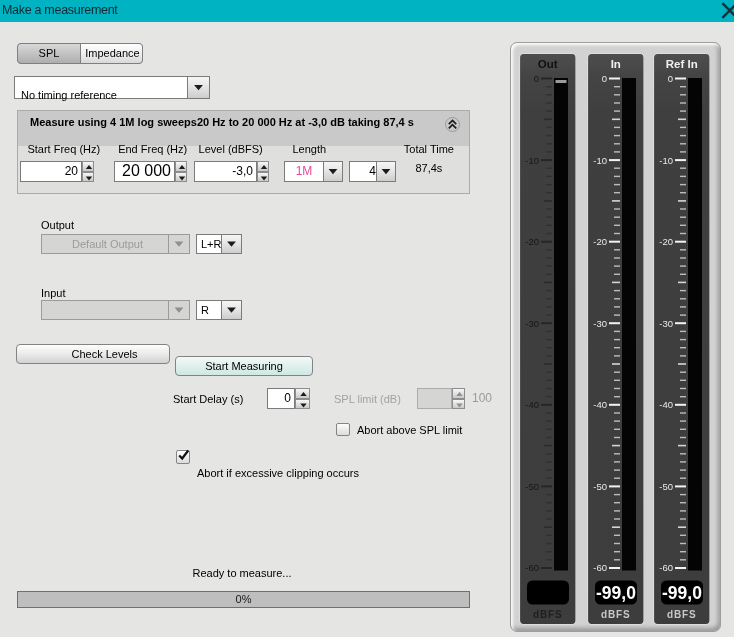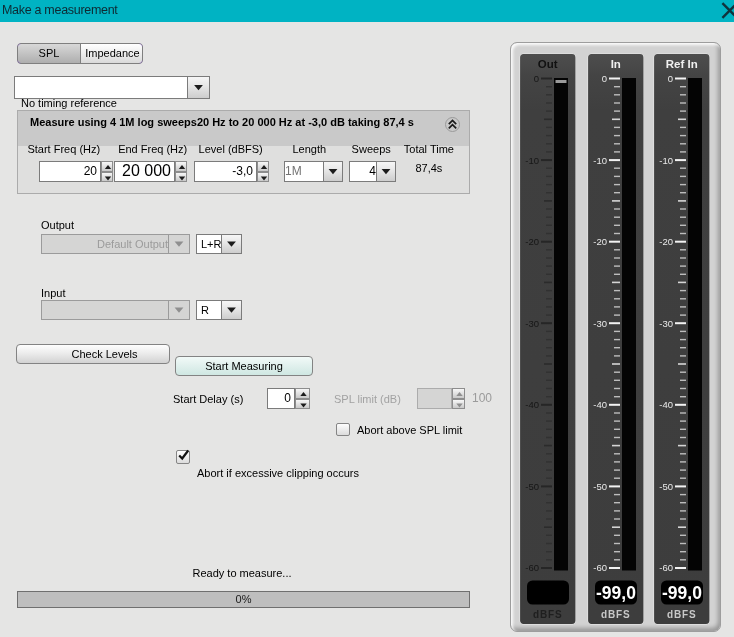--- a/index.html
+++ b/index.html
@@ -15,44 +15,43 @@
 <span style="position:absolute;left:2px;top:0;line-height:21px;font-size:12.5px;letter-spacing:-0.3px;color:#0d2a33;">Make a measurement</span>
 <svg style="position:absolute;left:721px;top:0;" width="13" height="22" viewBox="0 0 13 22">
 <path d="M 1.4 3.2 L 16 17.8 M 16 3.2 L 1.4 17.8" stroke="#10333d" stroke-width="2.4" fill="none"></path>
 </svg>
     </div>
 <div style="position:absolute;left:17px;top:43px;width:126px;height:21px;border:1px solid #7f7f7f;border-radius:4px;box-sizing:border-box;overflow:hidden;background:#6d28d9;">
 <div style="position:absolute;left:0;top:0;width:63px;height:19px;background:linear-gradient(#d8d8d8,#c3c3c3 50%,#aeaeae);border-right:1px solid #7f7f7f;box-sizing:border-box;text-align:center;line-height:18px;">SPL</div>
 <div style="position:absolute;left:63px;top:0;width:63px;height:19px;background:linear-gradient(#ffffff,#f0f0f0 45%,#d9d9d9);text-align:center;line-height:18px;">Impedance</div>
 </div>
 <div style="position:absolute;left:14px;top:76px;width:196px;height:23px;border:1px solid #7b7b7b;box-sizing:border-box;background:#ffffff;">
- <div style="position:absolute;left:6px;top:16px;width:166px;height:21px;line-height:21px;text-align:left;font-size:11px;color:#000;white-space:nowrap;">No timing reference</div>
+ <div style="position:absolute;left:6px;top:8px;width:166px;height:21px;line-height:21px;text-align:left;font-size:11px;color:#000;white-space:nowrap;">No timing reference</div>
  <div style="position:absolute;right:0;top:0;width:22px;height:21px;background:linear-gradient(#f6f6f6,#e6e6e6 45%,#cdcdcd);border-left:1px solid #7b7b7b;box-sizing:border-box;">
   <svg width="21" height="21" viewBox="0 0 21 21">
           <path d="M 6.1 8.1 L 14.9 8.1 L 10.5 13.3 Z" fill="#1c1c1c"></path>
         </svg>
  </div>
 </div>
 <div style="position:absolute;left:17px;top:110px;width:453px;height:84px;border:1px solid #ababab;box-sizing:border-box;background:#dfdfde;">
 <div style="position:absolute;left:0;top:0;width:451px;height:35px;background:#c9c9c9;">
 <span style="position:absolute;left:12px;top:0;line-height:23px;font-size:11px;font-weight:bold;white-space:nowrap;">Measure using 4 1M log sweeps20 Hz to 20 000 Hz at -3,0 dB taking 87,4 s</span>
 <svg style="position:absolute;right:9px;top:5.5px;" width="15" height="15" viewBox="0 0 15 15">
 <circle cx="7.5" cy="7.5" r="7" fill="none" stroke="#9a9a9a" stroke-width="1"></circle>
 <path d="M 3.8 7.1 L 7.5 3.4 L 11.2 7.1 M 3.8 11.3 L 7.5 7.6 L 11.2 11.3" stroke="#1a1a1a" stroke-width="1.7" fill="none"></path>
 </svg>
 </div>
 </div>
 <div class="lbl" style="left:-36.2px;top:142.5px;width:200px;text-align:center;font-size:11px;color:#000;">Start Freq (Hz)</div>
 <div class="lbl" style="left:52.69999999999999px;top:142.5px;width:200px;text-align:center;font-size:11px;color:#000;">End Freq (Hz)</div>
 <div class="lbl" style="left:130.7px;top:142.5px;width:200px;text-align:center;font-size:11px;color:#000;">Level (dBFS)</div>
 <div class="lbl" style="left:209.3px;top:142.5px;width:200px;text-align:center;font-size:11px;color:#000;">Length</div>
-<div class="lbl" style="left:271.2px;top:142.5px;width:200px;text-align:center;font-size:11px;color:#000;">Sweeps</div>
 <div class="lbl" style="left:328.9px;top:142.5px;width:200px;text-align:center;font-size:11px;color:#000;">Total Time</div>
 <div class="lbl" style="left:328.9px;top:161.5px;width:200px;text-align:center;font-size:11px;color:#000;">87,4s</div>
-<div style="position:absolute;left:39px;top:161px;width:74px;height:21px;">
+<div style="position:absolute;left:20px;top:161px;width:74px;height:21px;">
  <div style="position:absolute;left:0;top:0;width:62px;height:21px;background:#ffffff;border:1px solid #7b7b7b;box-sizing:border-box;"></div>
  <div class="" style="position:absolute;left:0;top:0;width:58px;height:21px;line-height:20px;text-align:right;font-size:12px;">20</div>
  <div class="spbtn" style="position:absolute;left:62px;top:0;width:12px;height:10.5px;">
    <svg width="12" height="10.5" viewBox="0 0 12 10.5">
           <path d="M 2.8 7.05 L 6.0 3.05 L 9.2 7.05 Z" fill="#1c1c1c"></path>
         </svg>
  </div>
  <div class="spbtn" style="position:absolute;left:62px;top:10.5px;width:12px;height:10.5px;">
    <svg width="12" height="10.5" viewBox="0 0 12 10.5">
           <path d="M 2.8 3.45 L 6.0 7.45 L 9.2 3.45 Z" fill="#1c1c1c"></path>
@@ -81,38 +80,38 @@
           <path d="M 2.8 7.05 L 6.0 3.05 L 9.2 7.05 Z" fill="#1c1c1c"></path>
         </svg>
  </div>
  <div class="spbtn" style="position:absolute;left:63px;top:10.5px;width:12px;height:10.5px;">
    <svg width="12" height="10.5" viewBox="0 0 12 10.5">
           <path d="M 2.8 3.45 L 6.0 7.45 L 9.2 3.45 Z" fill="#1c1c1c"></path>
         </svg>
  </div>
 </div>
 <div style="position:absolute;left:284px;top:161px;width:59px;height:21px;border:1px solid #7b7b7b;box-sizing:border-box;background:#ffffff;">
- <div style="position:absolute;left:0px;top:0;width:38px;height:19px;line-height:19px;text-align:left;font-size:12px;color:#737373;white-space:nowrap;">1M</div>
+ <div style="position:absolute;left:0px;top:0;width:38px;height:19px;line-height:19px;text-align:center;font-size:12px;color:#ec4899;white-space:nowrap;">1M</div>
  <div style="position:absolute;right:0;top:0;width:19px;height:19px;background:linear-gradient(#f6f6f6,#e6e6e6 45%,#cdcdcd);border-left:1px solid #7b7b7b;box-sizing:border-box;">
   <svg width="18" height="19" viewBox="0 0 18 19">
           <path d="M 4.6 7.1 L 13.4 7.1 L 9.0 12.3 Z" fill="#1c1c1c"></path>
         </svg>
  </div>
 </div>
 <div style="position:absolute;left:349px;top:161px;width:47px;height:21px;border:1px solid #7b7b7b;box-sizing:border-box;background:#ffffff;">
  <div style="position:absolute;left:0px;top:0;width:26px;height:19px;line-height:19px;text-align:right;font-size:12px;color:#000;white-space:nowrap;">4</div>
  <div style="position:absolute;right:0;top:0;width:19px;height:19px;background:linear-gradient(#f6f6f6,#e6e6e6 45%,#cdcdcd);border-left:1px solid #7b7b7b;box-sizing:border-box;">
   <svg width="18" height="19" viewBox="0 0 18 19">
           <path d="M 4.6 7.1 L 13.4 7.1 L 9.0 12.3 Z" fill="#1c1c1c"></path>
         </svg>
  </div>
 </div>
 <div class="lbl" style="left:41px;top:219px;">Output</div>
 <div style="position:absolute;left:41px;top:234px;width:149px;height:20px;border:1px solid #9b9b9b;box-sizing:border-box;background:#d5d5d4;">
- <div style="position:absolute;left:5px;top:0;width:121px;height:18px;line-height:18px;text-align:right;font-size:11px;color:#9b9b9b;white-space:nowrap;">Default Output</div>
+ <div style="position:absolute;left:5px;top:0;width:121px;height:18px;line-height:18px;text-align:center;font-size:11px;color:#9b9b9b;white-space:nowrap;">Default Output</div>
  <div style="position:absolute;right:0;top:0;width:21px;height:18px;background:#d5d5d4;border-left:1px solid #9b9b9b;box-sizing:border-box;">
   <svg width="20" height="18" viewBox="0 0 20 18">
           <path d="M 5.6 6.6 L 14.4 6.6 L 10.0 11.8 Z" fill="#8f8f8f"></path>
         </svg>
  </div>
 </div>
 <div style="position:absolute;left:196px;top:234px;width:46px;height:20px;border:1px solid #7b7b7b;box-sizing:border-box;background:#ffffff;">
  <div style="position:absolute;left:4px;top:0;width:20px;height:18px;line-height:18px;text-align:left;font-size:11px;color:#000;white-space:nowrap;">L+R</div>
  <div style="position:absolute;right:0;top:0;width:20px;height:18px;background:linear-gradient(#f6f6f6,#e6e6e6 45%,#cdcdcd);border-left:1px solid #7b7b7b;box-sizing:border-box;">
   <svg width="19" height="18" viewBox="0 0 19 18">

